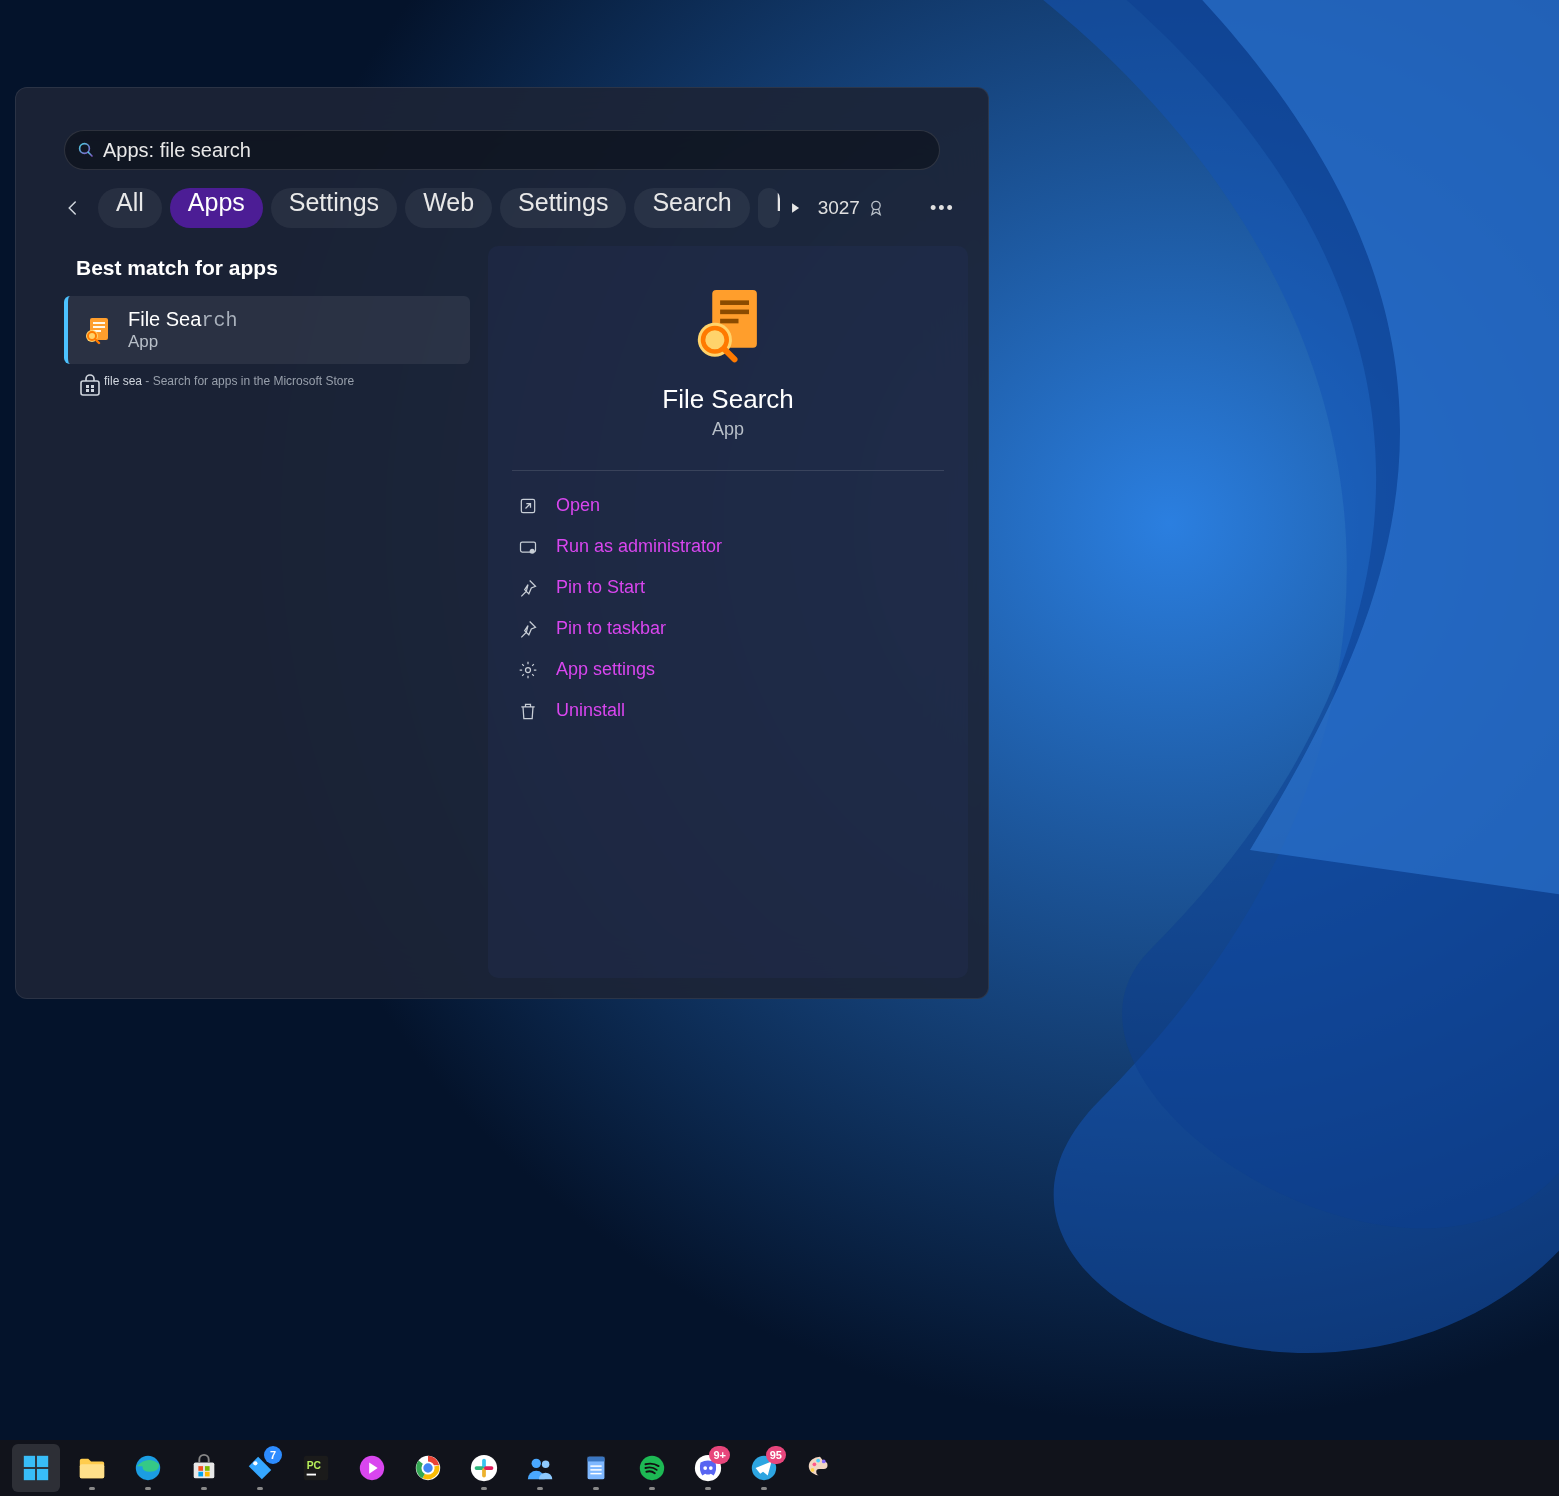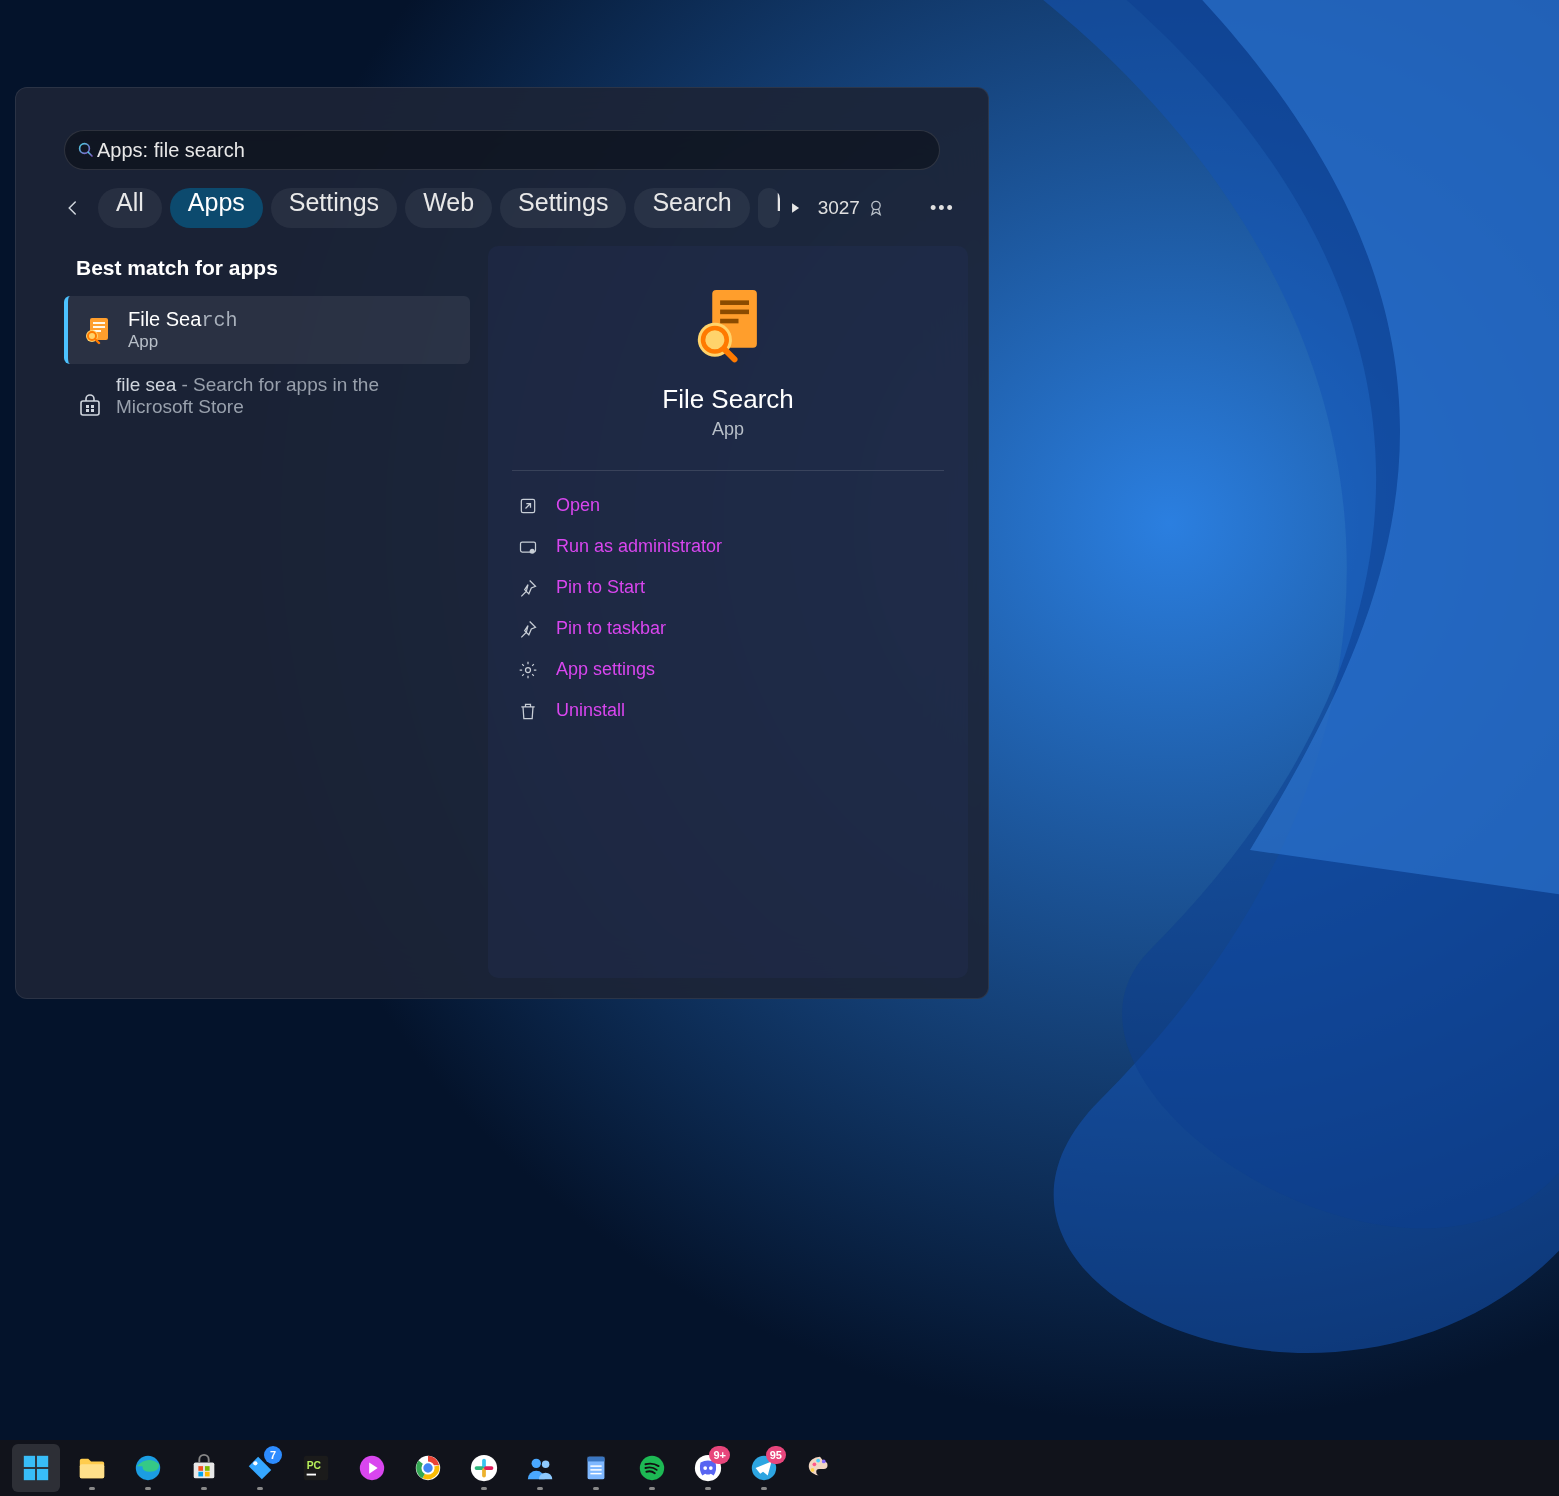--- a/index.html
+++ b/index.html
@@ -26,21 +26,21 @@
   padding: 0;
 }
 .search-bar {
   margin: 42px 48px 0 48px;
   height: 40px;
   background: rgba(0,0,0,0.35);
   border: 1px solid rgba(255,255,255,0.12);
   border-radius: 22px;
   display: flex; align-items: center;
   padding: 0 12px;
-  gap: 2px;
+  gap: 8px;
 }
 .search-icon { width: 18px; height: 18px; }
 .search-input {
   flex: 1; background: transparent; border: none; outline: none;
   color: #e8e8e8; font-size: 20px;
 }
 .filter-row {
   display: flex; align-items: center;
   padding: 18px 48px 18px 48px;
   gap: 8px;
@@ -53,21 +53,21 @@
 }
 .back-btn svg { width: 18px; height: 18px; }
 .chip {
   height: 40px; padding: 0 18px;
   background: rgba(255,255,255,0.06);
   border-radius: 20px;
   display: flex; 
   color: #e8e8e8; font-size: 25px;
   cursor: pointer; white-space: nowrap;
 }
-.chip.active { background: #0c4a6e; color: #fff; }
+.chip.active { background: #4c1d95; color: #fff; }
 .chip.cut { padding-right: 4px; overflow: hidden; max-width: 22px; }
 .scroll-btn {
   width: 36px; height: 36px;
   display: flex; align-items:center; justify-content:center;
   cursor: pointer;
 }
 .scroll-btn svg { width:14px; height:14px; fill:#e8e8e8; }
 .spacer { flex: 1; }
 .points {
   display: flex; align-items: center; gap: 6px;
@@ -98,23 +98,23 @@
   padding: 12px 14px;
   display: flex; align-items: center; gap: 14px;
   cursor: pointer; margin-right: 4px;
 }
 .result .ricon { width: 32px; height: 32px; flex-shrink: 0; }
 .result .rtext { display: flex; flex-direction: column; }
 .rtitle { color: #fff; font-size: 20px; }
 .rtitle .dim { color: #a8b0bb; font-family: Liberation Mono, monospace; }
 .rsub { color: #b8bfc8; font-size: 17px; }
 .store-row {
-  display: flex; align-items: flex-end; gap: 14px;
+  display: flex; align-items: flex-start; gap: 2px;
   padding: 10px 14px; cursor: pointer;
-  color: #d0d6de; font-size: 19px;
+  color: #d0d6de; font-size: 12px;
   margin-right: 4px; border-radius: 6px;
 }
 .store-row .sicon { width: 24px; height: 24px; flex-shrink: 0; }
 .store-row .stext .dim { color: #98a0ac; }
 .right {
   flex: 1;
   background: rgba(40,55,100,0.22);
   border-radius: 10px;
   margin: 0 20px 20px 14px;
   padding: 32px 24px;

